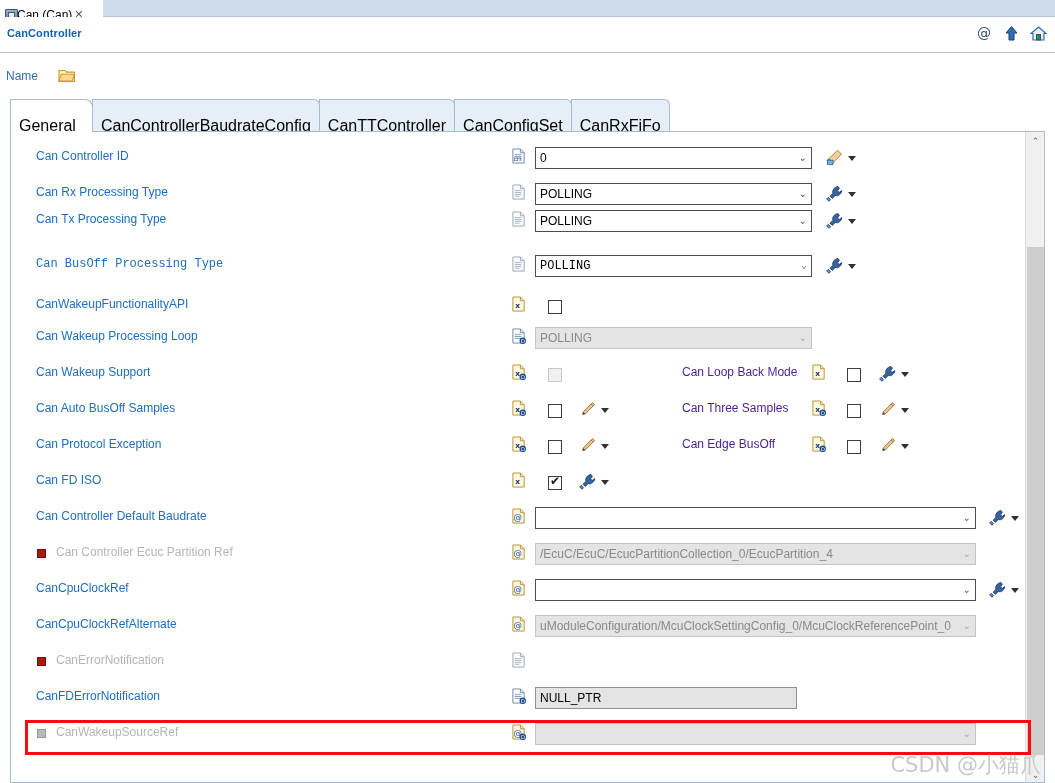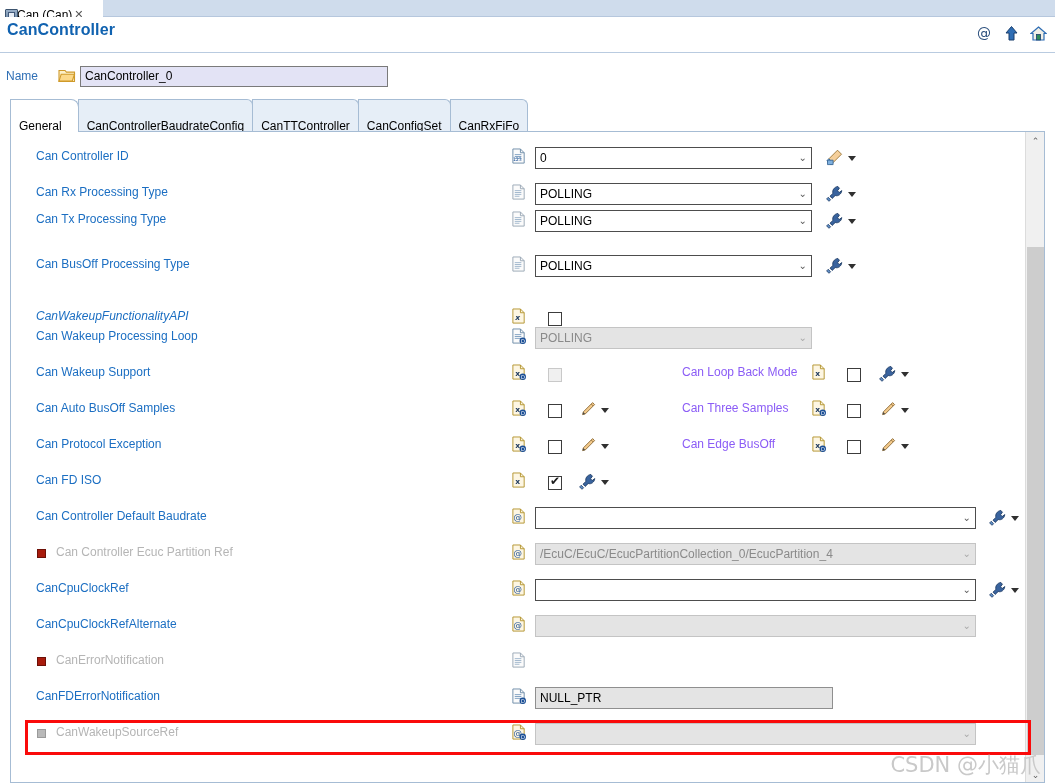--- a/index.html
+++ b/index.html
@@ -41,22 +41,22 @@
     content:""; position:absolute; left:4px; top:4px; width:5px;height:4px;
     background:#e8eef6; border:1px solid #41597a;
   }
 
   
   .page-head{
     position:absolute; left:0; top:17px; width:1055px; height:35px;
     background:#fff;
   }
   .page-title{
-    position:absolute; left:7px; top:4px;
-    font-size:16px; font-weight:bold; color:#1062b0;
+    position:absolute; left:7px; top:10px;
+    font-size:11px; font-weight:bold; color:#1062b0;
     letter-spacing:.1px;
   }
   .head-icons{
     position:absolute; right:8px; top:8px;
     display:flex; align-items:center; gap:10px;
   }
   .hicon{ width:17px;height:17px;display:block;position:relative;cursor:pointer;}
   .hr-line{
     position:absolute; left:0; top:52px; width:1055px; height:1px; background:#b9cbe0;
   }
@@ -80,21 +80,21 @@
 
   
   .tabstrip{
     position:absolute; left:10px; top:110px; width:1035px; height:22px;
   }
   .tabstrip .tabs{
     position:absolute; left:0; top:0; display:flex; align-items:flex-end; height:22px;
   }
   .tab{
     height:21px; line-height:20px; padding:16px 8px;
-    font-size:12px; color:#000;
+    font-size:16px; color:#000;
     border:1px solid #a6bcd4; border-bottom:none;
     background:#e6eef7;
     border-radius:0 6px 0 0;
     margin-right:-1px;
     white-space:nowrap;
     cursor:pointer;
   }
   .tab.active{
     background:#ffffff;
     position:relative; z-index:3;
@@ -169,21 +169,21 @@
   .act-caret{
     position:absolute; top:14px; width:9px;height:9px; cursor:pointer;
   }
   .act-caret::after{
     content:""; position:absolute; left:0; top:2px;
     border-left:4px solid transparent; border-right:4px solid transparent;
     border-top:5px solid #303030;
   }
 
   .lbl2{
-    position:absolute; top:9px; font-size:12px; color:#8b5cf6; white-space:nowrap;
+    position:absolute; top:9px; font-size:12px; color:#4c1d95; white-space:nowrap;
   }
 
   
   .hl-box{
     position:absolute; left:14px; top:588px; width:1006px; height:35px;
     border:3px solid #fa0a0a;
     pointer-events:none; z-index:20;
   }
 
   
@@ -247,21 +247,20 @@
 <div class="hr-line"></div>
 
 <div class="name-row">
   <div class="name-label">Name</div>
   <span class="name-folder">
     <svg width="18" height="15" viewBox="0 0 18 15">
       <path d="M1 2.5 h6 l1.4 1.6 h8.1 v9.4 h-15.5 z" fill="#fdf0c8" stroke="#cf9a2a" stroke-width="1.1"></path>
       <path d="M3.2 6.2 h13.3 l-2.3 6.9 h-13.2 z" fill="#fcd98a" stroke="#cf9a2a" stroke-width="1.1"></path>
     </svg>
   </span>
-  <div class="name-input">CanController_0</div>
 </div>
 
 <div class="tabstrip">
   <div class="tabs" id="tabs-host">
       <div class="tab active"><span>General</span></div>
       <div class="tab"><span>CanControllerBaudrateConfig</span></div>
       <div class="tab"><span>CanTTController</span></div>
       <div class="tab"><span>CanConfigSet</span></div>
       <div class="tab"><span>CanRxFiFo</span></div>
     </div>
@@ -313,37 +312,37 @@
               <path d="M4 7h7M4 9h7M4 11h7M4 13h5"></path>
             </g>
           </svg></span>
         <div class="combo" style="left: 524px; top: 7px; width: 277px;"><span>POLLING</span><span class="caret">⌄</span></div>
         <span class="act" style="left: 815px;"><svg width="17" height="17" viewBox="0 0 17 17">
             <path d="M11.8 1.4 C8 2.2 6 5.5 7 8.4 L4 11.2 l2.2 2.2 3-2.9 c3 1 6-1.2 6.6-4.9 l-2.6 1.9 -1.7-1.7 1.9-2.6 z" fill="#39639e" stroke="#1c3a63" stroke-width=".9"></path>
             <path d="M2.2 12.3 l2.4 2.4 -1.6 1.6 -2.4-2.4 z" fill="#5f8ec6" stroke="#1c3a63" stroke-width=".8"></path>
           </svg></span>
         <span class="act-caret" style="left: 837px;"></span>
       </div>
-      <div class="row" style="top: 116px;">
+      <div class="row" style="top: 116px; font-family: Liberation Mono, monospace;">
         <div class="lbl">Can BusOff Processing Type</div>
         <span class="ticon" style="left: 500px;"><svg width="16" height="17" viewBox="0 0 17 18">
             <path d="M2 1 h8 l4 4 v11 h-12 z" fill="#fbfbfb" stroke="#9aa7b5" stroke-width="1"></path>
             <path d="M10 1 v4 h4" fill="none" stroke="#9aa7b5" stroke-width="1"></path>
             <g stroke="#9fb5cc" stroke-width="1">
               <path d="M4 7h7M4 9h7M4 11h7M4 13h5"></path>
             </g>
           </svg></span>
         <div class="combo" style="left: 524px; top: 7px; width: 277px;"><span>POLLING</span><span class="caret">⌄</span></div>
         <span class="act" style="left: 815px;"><svg width="17" height="17" viewBox="0 0 17 17">
             <path d="M11.8 1.4 C8 2.2 6 5.5 7 8.4 L4 11.2 l2.2 2.2 3-2.9 c3 1 6-1.2 6.6-4.9 l-2.6 1.9 -1.7-1.7 1.9-2.6 z" fill="#39639e" stroke="#1c3a63" stroke-width=".9"></path>
             <path d="M2.2 12.3 l2.4 2.4 -1.6 1.6 -2.4-2.4 z" fill="#5f8ec6" stroke="#1c3a63" stroke-width=".8"></path>
           </svg></span>
         <span class="act-caret" style="left: 837px;"></span>
       </div>
-      <div class="row" style="top: 168px; font-style: italic;">
+      <div class="row" style="top: 156px;">
         <div class="lbl">CanWakeupFunctionalityAPI</div>
         <span class="ticon" style="left: 500px;"><svg width="16" height="17" viewBox="0 0 17 18">
             <path d="M2 1 h8 l4 4 v11 h-12 z" fill="#fdf6e3" stroke="#b3942f" stroke-width="1"></path>
             <path d="M10 1 v4 h4" fill="none" stroke="#b3942f" stroke-width="1"></path>
             <text x="4.5" y="12.5" font-size="8" fill="#243f63" font-family="DejaVu Sans" font-weight="bold">x</text>
           </svg></span>
         <div class="cbox" style="left: 537px;"></div>
       </div>
       <div class="row" style="top: 188px;">
         <div class="lbl">Can Wakeup Processing Loop</div>
@@ -497,21 +496,21 @@
           </svg></span>
         <span class="act-caret" style="left: 1000px;"></span>
       </div>
       <div class="row" style="top: 476px;">
         <div class="lbl">CanCpuClockRefAlternate</div>
         <span class="ticon" style="left: 500px;"><svg width="16" height="17" viewBox="0 0 17 18">
             <path d="M2 1 h8 l4 4 v11 h-12 z" fill="#fdf6e3" stroke="#b3942f" stroke-width="1"></path>
             <path d="M10 1 v4 h4" fill="none" stroke="#b3942f" stroke-width="1"></path>
             <text x="2.6" y="12.5" font-size="9" fill="#1b4f96" font-family="DejaVu Sans">@</text>
           </svg></span>
-        <div class="combo dis" style="left: 524px; top: 7px; width: 441px;"><span class="caret">⌄</span></div>
+        <div class="combo dis" style="left: 524px; top: 7px; width: 441px;"><span>uModuleConfiguration/McuClockSettingConfig_0/McuClockReferencePoint_0</span><span class="caret">⌄</span></div>
       </div>
       <div class="row" style="top: 512px;">
         <span class="sq"></span>
         <div class="lbl disabled">CanErrorNotification</div>
         <span class="ticon" style="left: 500px;"><svg width="16" height="17" viewBox="0 0 17 18">
             <path d="M2 1 h8 l4 4 v11 h-12 z" fill="#fbfbfb" stroke="#9aa7b5" stroke-width="1"></path>
             <path d="M10 1 v4 h4" fill="none" stroke="#9aa7b5" stroke-width="1"></path>
             <g stroke="#9fb5cc" stroke-width="1">
               <path d="M4 7h7M4 9h7M4 11h7M4 13h5"></path>
             </g>
@@ -521,21 +520,21 @@
         <div class="lbl">CanFDErrorNotification</div>
         <span class="ticon" style="left: 500px;"><svg width="16" height="17" viewBox="0 0 17 18">
             <path d="M2 1 h8 l4 4 v11 h-12 z" fill="#fbfbfb" stroke="#6d8ca8" stroke-width="1"></path>
             <path d="M10 1 v4 h4" fill="none" stroke="#6d8ca8" stroke-width="1"></path>
             <g stroke="#7d9fc0" stroke-width="1">
               <path d="M4 7h7M4 9h7M4 11h7"></path>
             </g>
             <circle cx="12.5" cy="13.5" r="3.4" fill="#1b4f96"></circle>
             <text x="10.7" y="16" font-size="5.4" fill="#fff" font-family="DejaVu Sans">D</text>
           </svg></span>
-        <div class="txtbox" style="left: 524px; top: 7px; width: 298px;">NULL_PTR</div>
+        <div class="txtbox" style="left: 524px; top: 7px; width: 262px;">NULL_PTR</div>
       </div>
       <div class="row" style="top: 584px;">
         <span class="sq grey"></span>
         <div class="lbl disabled">CanWakeupSourceRef</div>
         <span class="ticon" style="left: 500px;"><svg width="16" height="17" viewBox="0 0 17 18">
             <path d="M2 1 h8 l4 4 v11 h-12 z" fill="#fdf6e3" stroke="#b3942f" stroke-width="1"></path>
             <path d="M10 1 v4 h4" fill="none" stroke="#b3942f" stroke-width="1"></path>
             <text x="2.6" y="12.5" font-size="9" fill="#1b4f96" font-family="DejaVu Sans">@</text>
             <circle cx="12.5" cy="13.5" r="3.4" fill="#1b4f96"></circle>
             <text x="10.7" y="16" font-size="5.4" fill="#fff" font-family="DejaVu Sans">D</text>

